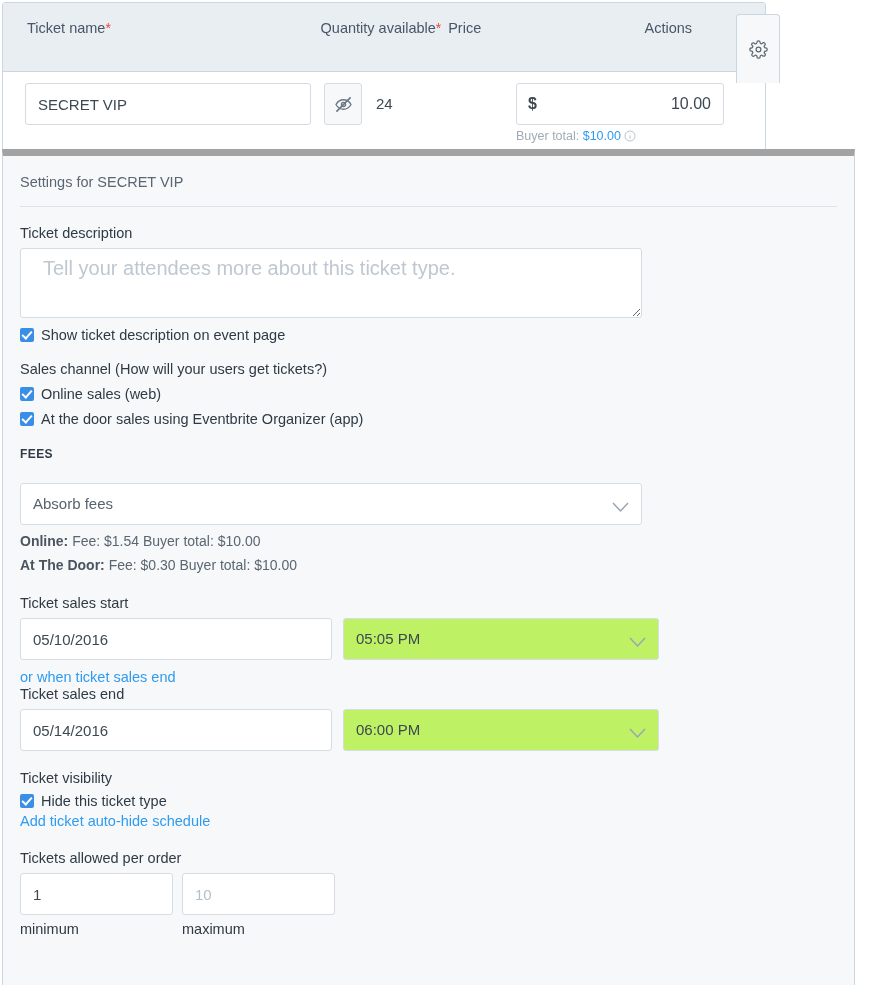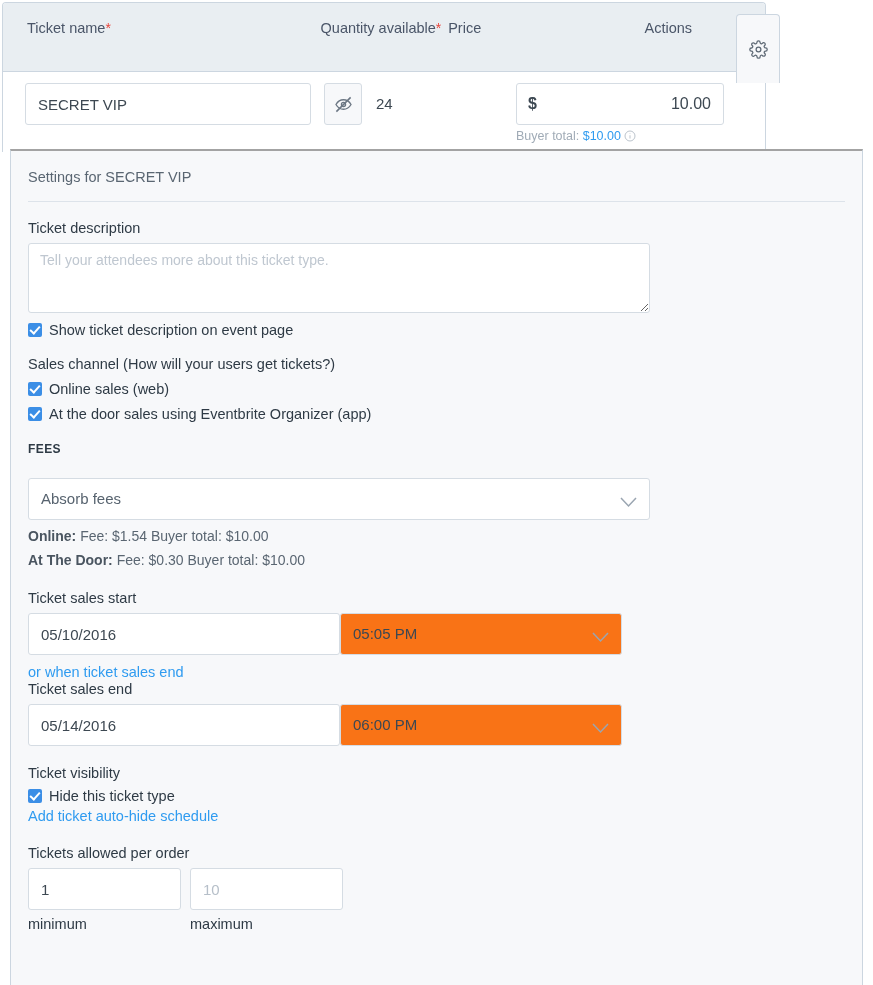--- a/index.html
+++ b/index.html
@@ -122,27 +122,27 @@
     border-bottom: none;
     border-radius: 4px 4px 0 0;
     display: flex; align-items: center; justify-content: center;
     cursor: pointer;
     z-index: 3;
   }
 
   
   .settings-panel {
     position: absolute;
-    left: 10px; top: 149px;
+    left: 2px; top: 149px;
     width: 853px;
     min-height: 836px;
     background: #f7f8fa;
     border: 1px solid #ccd6e0;
     border-bottom: none;
-    border-top: 2px solid #a3a3a3;
+    border-top: 7px solid #a3a3a3;
   }
   .settings-title {
     font-size: 14.5px;
     color: #5a6672;
     padding: 18px 0 0 17px;
   }
   .divider {
     margin: 16px 17px 0 17px;
     height: 1px;
     background: #dde3ea;
@@ -162,23 +162,23 @@
     color: #2e3a45;
     margin-top: 20px;
     margin-bottom: 22px;
   }
 
   textarea.desc {
     width: 622px; height: 70px;
     border: 1px solid #d5dce3;
     border-radius: 3px;
     background: #fff;
-    padding: 8px 11px;
+    padding: 8px 22px;
     font-family: "Liberation Sans", sans-serif;
-    font-size: 14px;
+    font-size: 20px;
     color: #3d4852;
     resize: vertical;
     outline: none;
     display: block;
   }
   textarea.desc::placeholder { color: #bfc7d0; }
 
   .check-row {
     display: flex; align-items: center;
     margin-top: 9px;
@@ -221,28 +221,28 @@
     position: absolute; right: 12px; top: 15px;
   }
 
   .fee-line {
     font-size: 14px;
     color: #5a6672;
     margin-top: 8px;
   }
   .fee-line .k { font-weight: 700; color: #4a5560; margin-top: 35px; }
 
-  .dt-row { display: flex; margin-top: 0; }
+  .dt-row { display: flex; gap: 11px; margin-top: 0; }
   .date-input { width: 312px; height: 42px; padding: 0 12px; }
   .time-box {
     position: relative;
-    width: 282px; height: 42px;
-    border: 1px solid #d5dce3;
-    border-radius: 3px;
-    background: #f97316;
+    width: 316px; height: 42px;
+    border: 1px solid #d5dce3;
+    border-radius: 3px;
+    background: #bef264;
     cursor: pointer;
   }
   .time-box .val {
     line-height: 40px; padding-left: 12px;
     font-size: 15px; color: #3d4852;
   }
 
   .link {
     display: inline-block;
     font-size: 14.5px;

